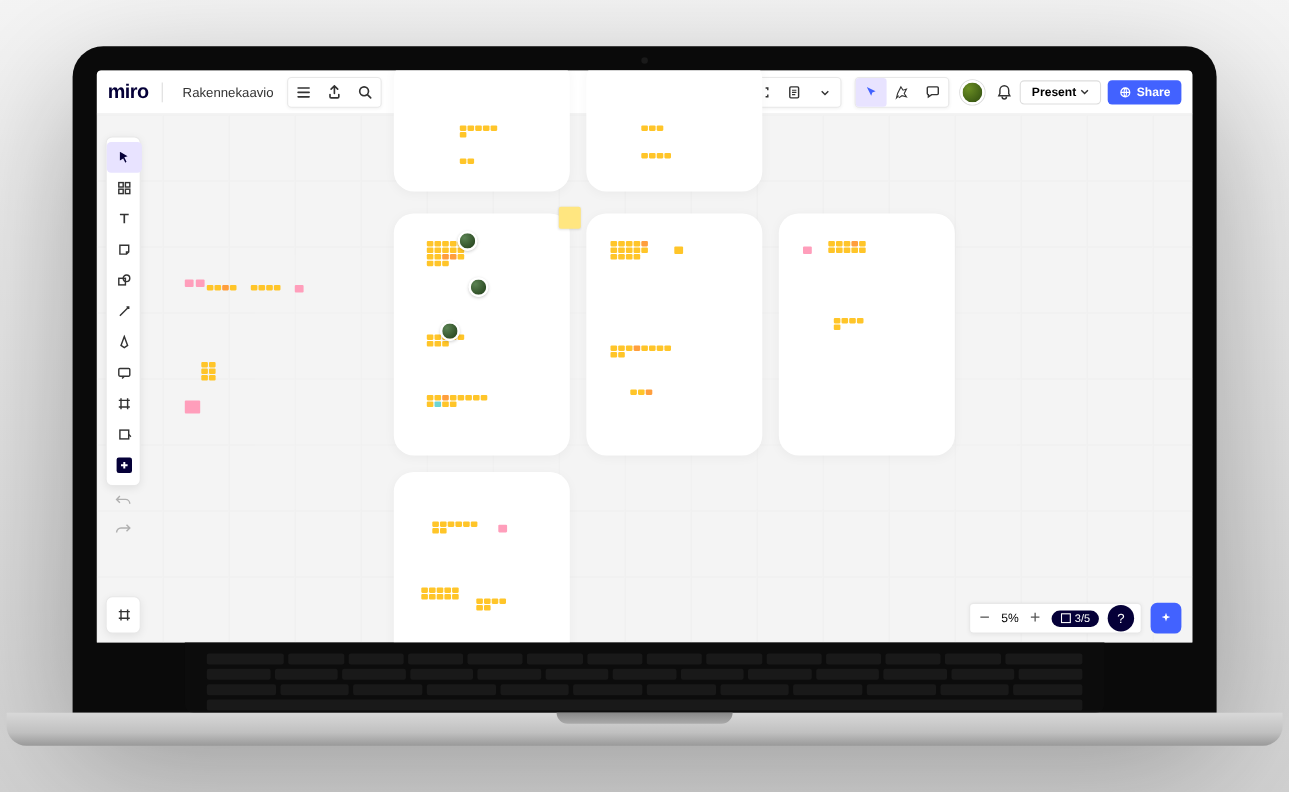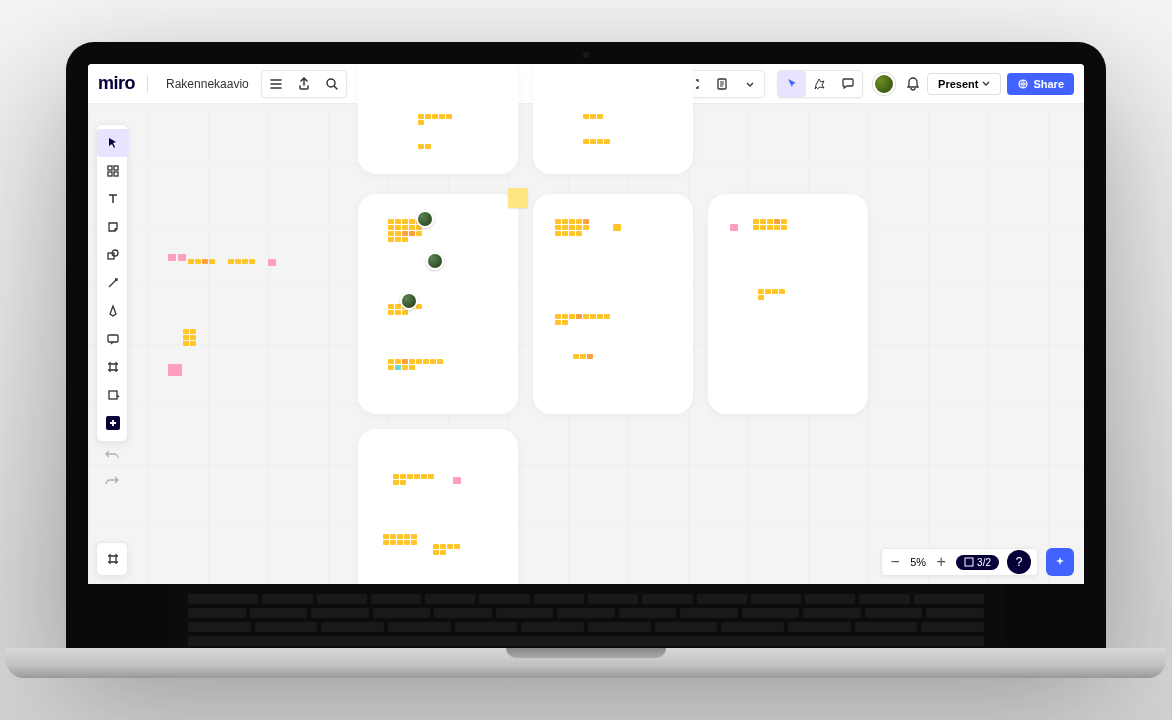--- a/index.html
+++ b/index.html
@@ -469,21 +469,21 @@
 
       <div class="bottom-right">
         <div class="zoom-group">
           <span class="zbtn">−</span>
           <span>5%</span>
           <span class="zbtn">+</span>
           <span class="pill">
             <svg width="10" height="10" viewBox="0 0 10 10">
                 <rect x="1" y="1" width="8" height="8" stroke="#fff" stroke-width="1" fill="none"></rect>
               </svg>
-            <span>3/2</span>
+            <span>3/5</span>
           </span>
           <span class="circle-btn help">?</span>
         </div>
         <div class="circle-btn ai">
             <svg width="14" height="14" viewBox="0 0 14 14">
               <path d="M7 2l1 3 3 1-3 1-1 3-1-3-3-1 3-1 1-3z" fill="#fff"></path>
             </svg>
           </div>
       </div>
 

